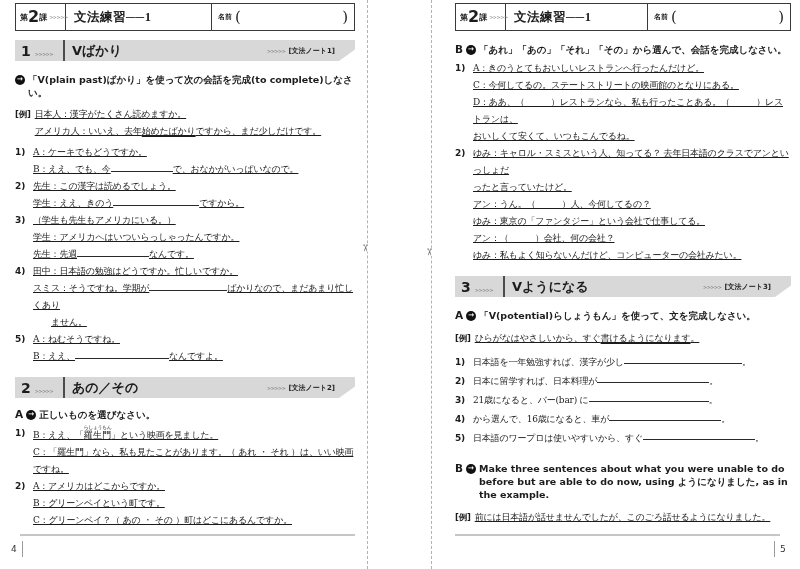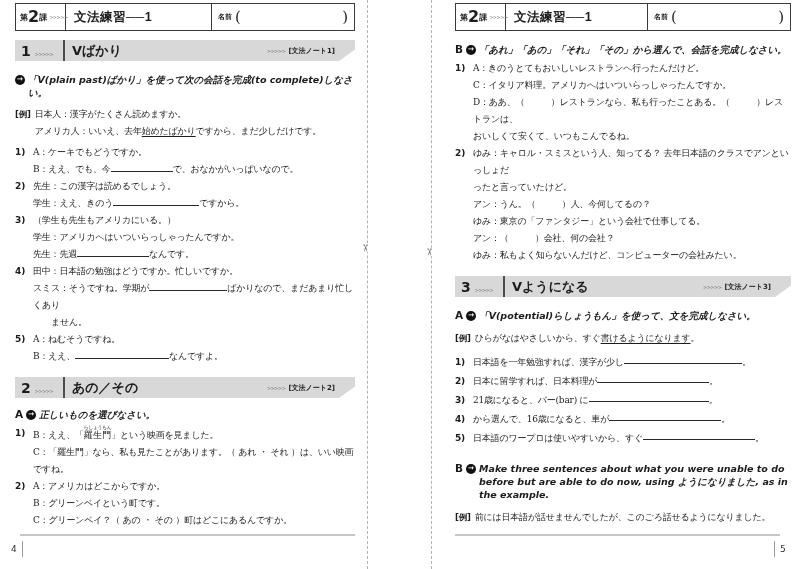--- a/index.html
+++ b/index.html
@@ -10,21 +10,21 @@
   .rpage{left:455px;width:336px;}
 
   
   .hbox{display:flex;align-items:stretch;border:1.2px solid #3a3a3a;height:28px;background:#fff;box-sizing:border-box;}
   .hcell{display:flex;align-items:center;}
   .lesson{width:50px;border-right:1.2px solid #3a3a3a;padding-left:4px;box-sizing:border-box;}
   .hp{font-size:8px;font-weight:bold;font-family:"DejaVu Sans","Liberation Sans",sans-serif;}
   .hn{font-size:16px;font-weight:bold;font-family:"DejaVu Sans","Liberation Sans",sans-serif;line-height:1;}
   .marks{font-size:5px;color:#8a8a8a;letter-spacing:-0.5px;margin-left:2px;}
   .htitle{flex:1;border-right:1.2px solid #3a3a3a;padding-left:8px;font-weight:bold;font-size:12.5px;
-          font-family:Liberation Sans, sans-serif;letter-spacing:0.5px;}
+          font-family:Liberation Serif, serif;letter-spacing:0.5px;}
   .hname{width:142px;padding:0 6px;box-sizing:border-box;}
   .nlbl{font-size:7px;font-weight:bold;font-family:"DejaVu Sans","Liberation Sans",sans-serif;margin-right:3px;}
   .paren{font-size:15px;font-weight:normal;}
   .nspace{flex:1;}
 
   
   .sbar{height:21px;background:#d8d8d8;display:flex;align-items:center;
         clip-path:polygon(0 0,100% 0,100% 45%,calc(100% - 16px) 100%,0 100%);}
   .snum{width:48px;padding-left:6px;box-sizing:border-box;display:flex;align-items:baseline;gap:2px;
         font-family:"DejaVu Sans","Liberation Sans",sans-serif;font-weight:bold;font-size:14px;}
@@ -33,28 +33,28 @@
   .snote{margin-left:auto;display:flex;align-items:center;gap:3px;padding-right:20px;
          font-size:7px;font-weight:bold;font-family:"DejaVu Sans","Liberation Sans",sans-serif;color:#222;}
   .snote .marks{font-size:5px;}
 
   
   .instr{display:flex;align-items:flex-start;gap:3px;font-weight:bold;font-size:9.5px;line-height:13px;
          font-family:"DejaVu Sans","Liberation Sans",sans-serif;}
   .sub{font-size:10.5px;font-weight:bold;}
   .marker{display:inline-flex;width:10px;height:10px;border-radius:50%;background:#111;color:#fff;
           font-size:7px;align-items:center;justify-content:center;flex:0 0 auto;margin-top:1.5px;}
-  .itext{flex:1;font-style:italic;}
+  .itext{flex:1;}
 
   
   .ex{font-size:9px;letter-spacing:-0.2px;line-height:17px;display:flex;gap:4px;}
   .exlbl{font-weight:bold;font-family:"DejaVu Sans","Liberation Sans",sans-serif;font-size:8.5px;flex:0 0 auto;}
   .exbody{flex:1;}
   .ans{text-decoration:underline;text-underline-offset:2px;}
-  .dl{font-size:9px;letter-spacing:-0.2px;line-height:17px;}
+  .dl{font-size:9px;letter-spacing:-0.2px;line-height:17px;text-decoration:underline;}
   .item{display:flex;}
   .inum{width:18px;flex:0 0 auto;font-weight:bold;font-size:9px;
         font-family:"DejaVu Sans","Liberation Sans",sans-serif;line-height:17px;}
   .ibody{flex:1;}
   .cont{margin-left:18px;}
   .blank{display:inline-block;border-bottom:1px solid #2a2a2a;height:10px;vertical-align:baseline;}
   ruby rt{font-size:5px;letter-spacing:-0.5px;color:#222;}
 
   
   .s3item{display:flex;line-height:19px;font-size:9px;letter-spacing:-0.2px;}
@@ -230,21 +230,21 @@
       <span class="marker">
           <span>→</span>
         </span>
       <span class="itext">「あれ」「あの」「それ」「その」から選んで、会話を完成しなさい。</span>
     </div>
 
     <div class="item mt4">
       <span class="inum">1)</span>
       <span class="ibody">
         <div class="dl">A：きのうとてもおいしいレストランへ行ったんだけど。</div>
-        <div class="dl">C：イタリア料理。アメリカへはいついらっしゃったんですか。</div>
+        <div class="dl">C：今何してるの。ステートストリートの映画館のとなりにある。</div>
         <div class="dl">D：ああ、（　　　）レストランなら、私も行ったことある。（　　　）レストランは、</div>
         <div class="dl">おいしくて安くて、いつもこんでるね。</div>
       </span>
     </div>
     <div class="item">
       <span class="inum">2)</span>
       <span class="ibody">
         <div class="dl">ゆみ：キャロル・スミスという人、知ってる？ 去年日本語のクラスでアンといっしょだ</div>
         <div class="dl">ったと言っていたけど。</div>
         <div class="dl">アン：うん。（　　　）人、今何してるの？</div>

